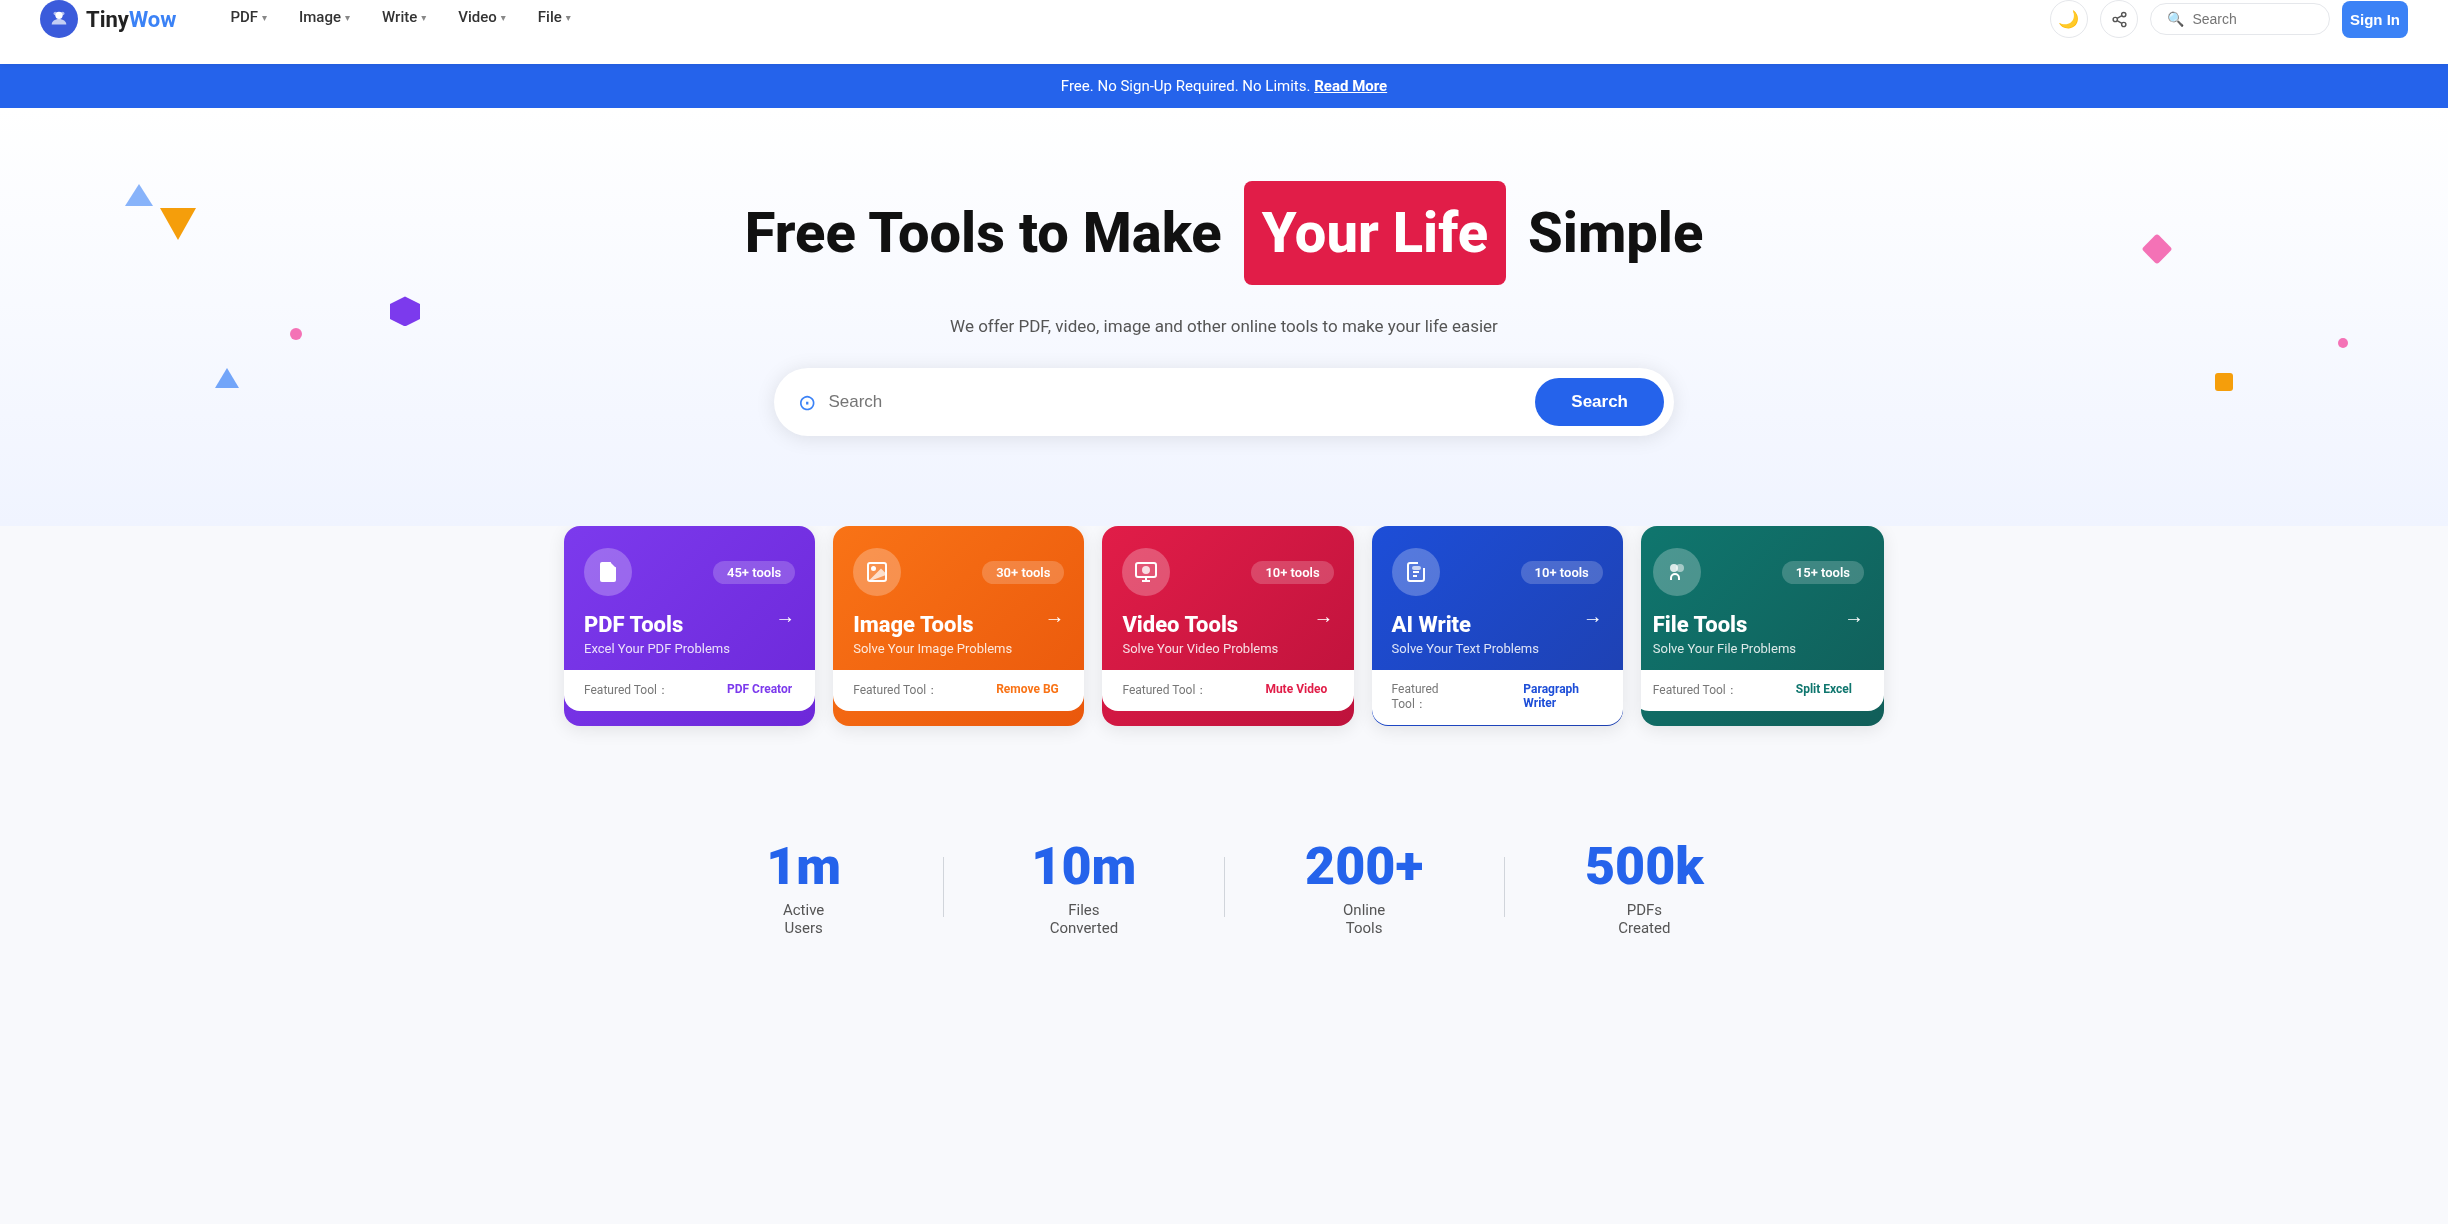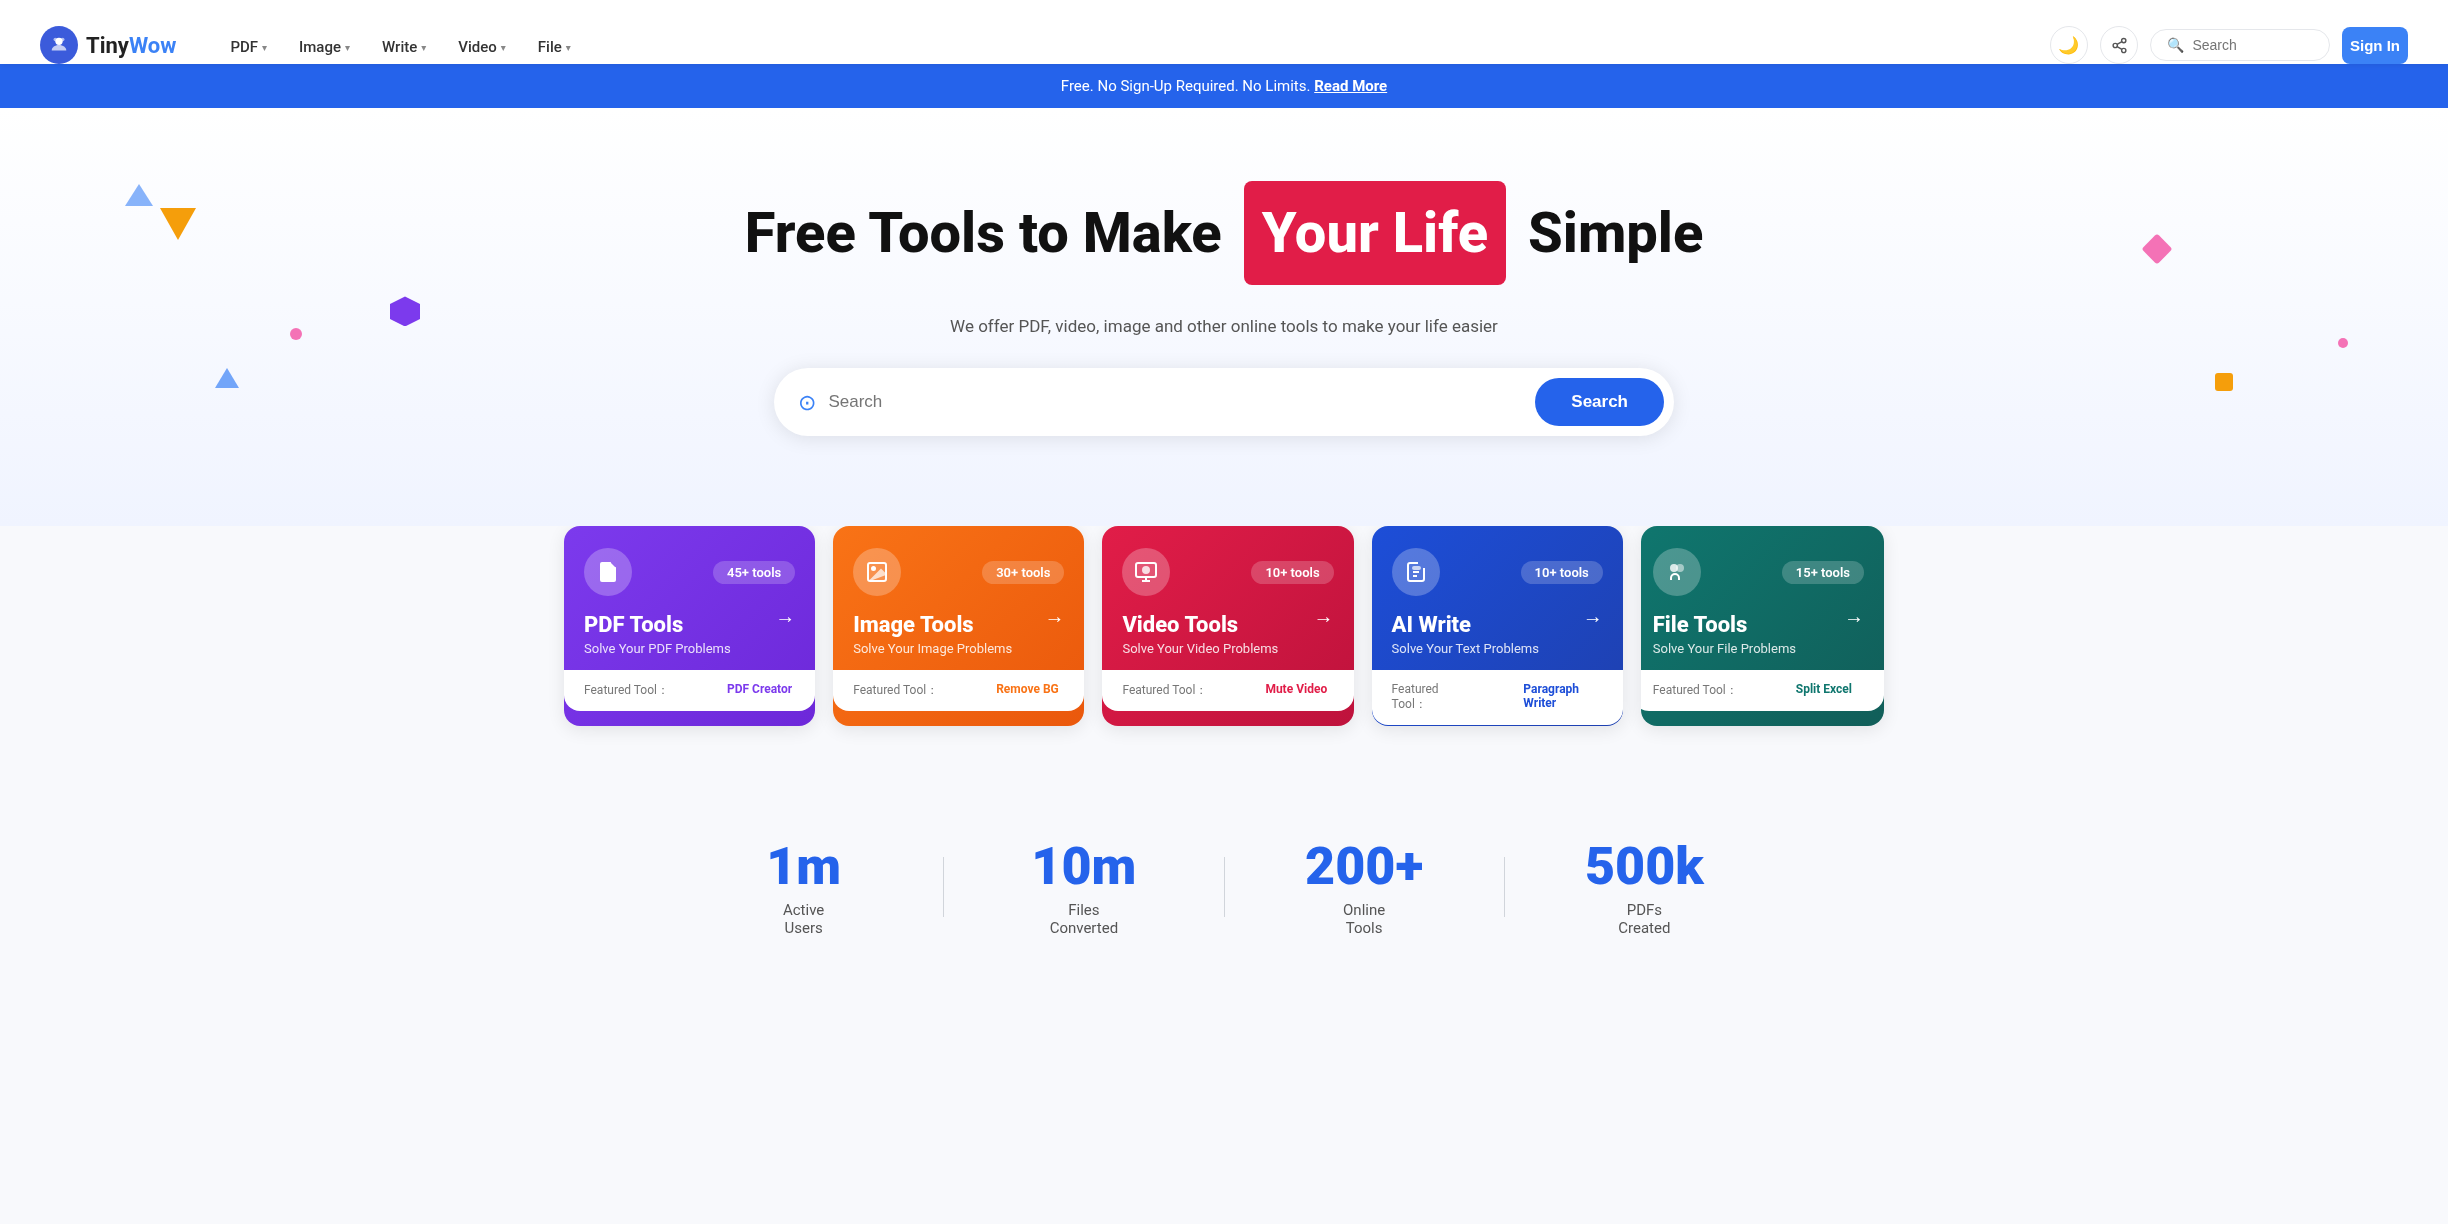--- a/index.html
+++ b/index.html
@@ -1,20 +1,20 @@
 <!DOCTYPE html>
 <html><head>
   <meta charset="utf-8">
   <style>
     * { box-sizing: border-box; margin: 0; padding: 0; }
     body { font-family: -apple-system, BlinkMacSystemFont, 'Segoe UI', Roboto, sans-serif; background: #f8f9fc; overflow-x: hidden; }
 
     
     .navbar {
-      display: flex; align-items: flex-end; padding: 0 40px; height: 64px;
+      display: flex; align-items: flex-start; padding: 0 40px; height: 64px;
       background: #fff; box-shadow: 0 1px 6px rgba(0,0,0,0.08); position: relative; z-index: 10;
     }
     .logo { display: flex; align-items: center; gap: 8px; text-decoration: none; margin-right: 40px; }
     .logo-icon {
       width: 38px; height: 38px; background: #3b5bdb; border-radius: 50%;
       display: flex; align-items: center; justify-content: center;
     }
     .logo-icon svg { width: 22px; height: 22px; }
     .logo-text { font-size: 22px; font-weight: 700; }
     .logo-tiny { color: #222; }
@@ -228,21 +228,21 @@
             <path d="M14 2H6a2 2 0 0 0-2 2v16a2 2 0 0 0 2 2h12a2 2 0 0 0 2-2V8z"></path>
             <polyline points="14,2 14,8 20,8" fill="none" stroke="white" stroke-width="1.5"></polyline>
           </svg>
       </div>
       <span class="card-badge">45+ tools</span>
     </div>
     <div class="card-body">
       <div class="card-title-row">
         <div>
           <div class="card-title">PDF Tools</div>
-          <div class="card-subtitle">Solve Your PDF Problems</div>
+          <div class="card-subtitle">Excel Your PDF Problems</div>
         </div>
         <span class="card-arrow">→</span>
       </div>
     </div>
     <div class="card-featured">
       <span class="card-featured-label">Featured Tool：</span>
       <a class="card-featured-link">PDF Creator</a>
     </div>
   </div>
 

